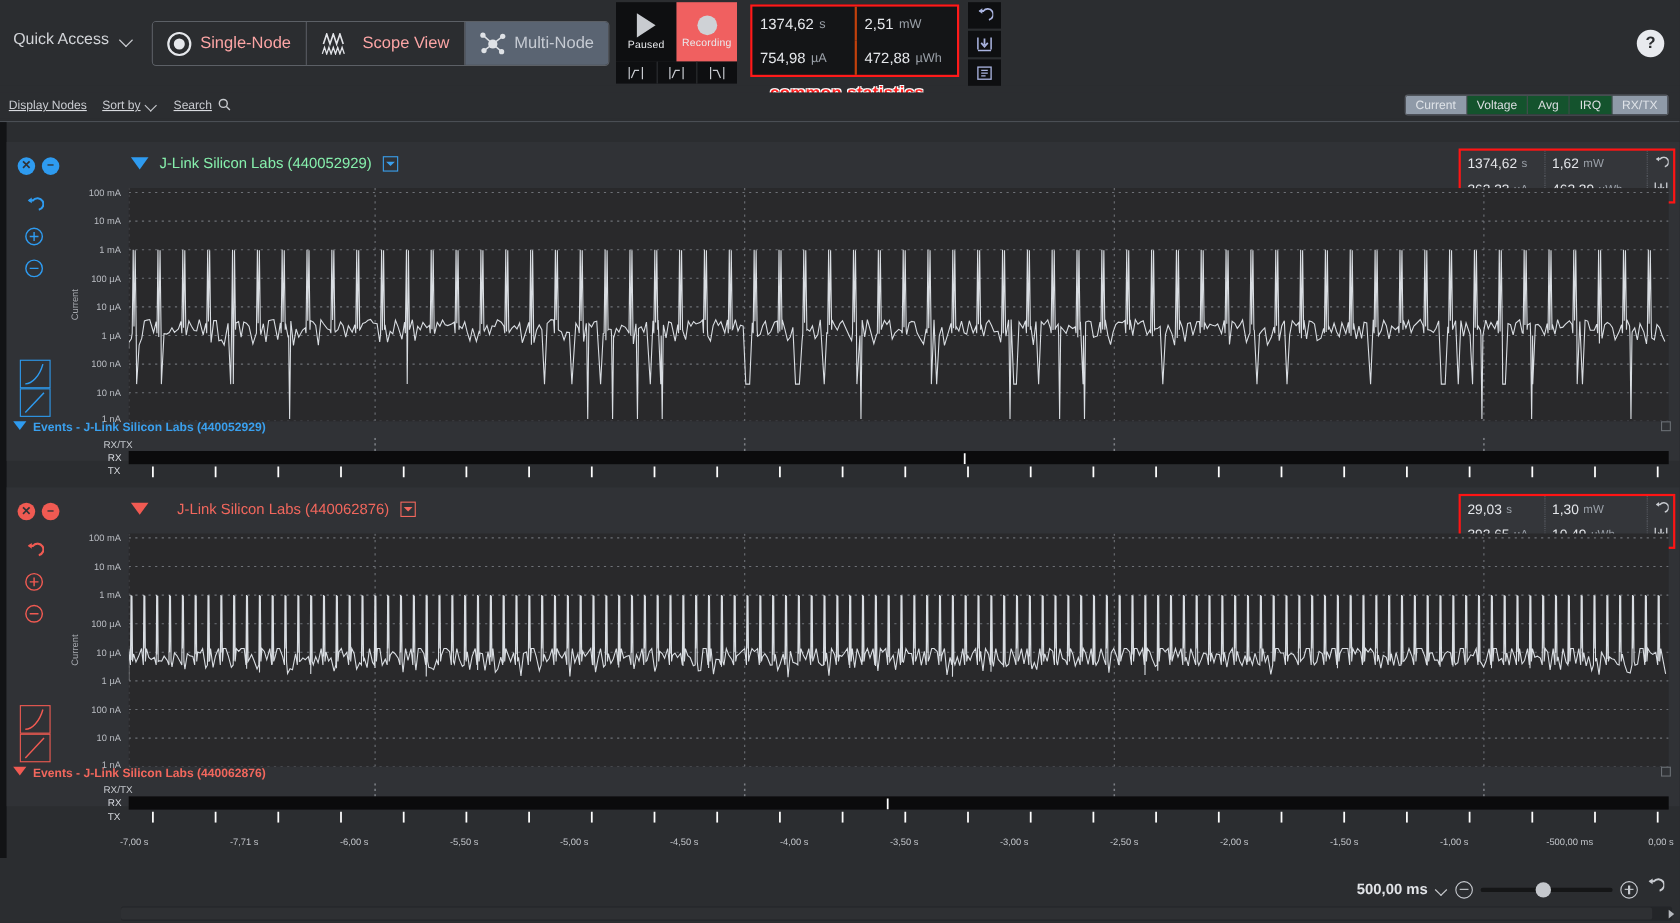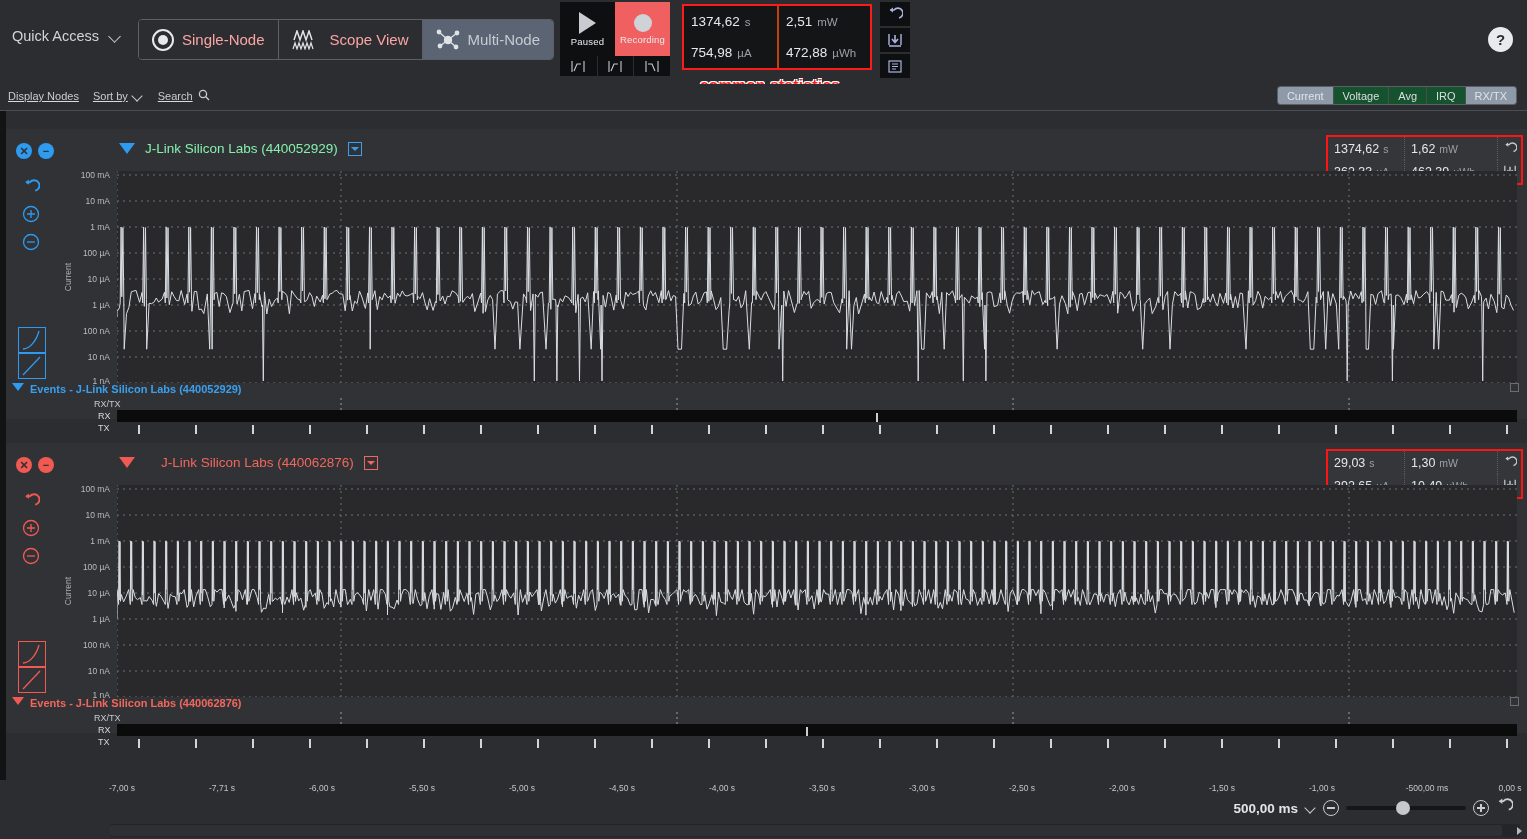--- a/index.html
+++ b/index.html
@@ -183,21 +183,21 @@
   .ev-title.red { color:#f2675d; }
   .ev-collapse { position:absolute; right:8px; width:9px;height:9px; border:1px solid #6a6e74; }
 
   .ev-body { position:relative; height:36px; }
   .ev-cat { position:absolute; left:88px; top:1px; font-size:9px; color:#c5c8cd; }
   .ev-rowlab { position:absolute; left:92px; font-size:9px; color:#d5d8dd;text-align:right; }
   .ev-track { position:absolute; left:111px; right:10px; height:12px; background:#0b0b0c; overflow:hidden; }
   .ev-gridcol { position:absolute; left:111px; right:10px; top:0; height:36px; }
 
   
-  .timeaxis { position:absolute; left:0; top:780px; width:1277px; height:22px; }
+  .timeaxis { position:absolute; left:0; top:757px; width:1277px; height:22px; }
   .tlab { position:absolute; font-size:8.5px; color:#c2c5ca; transform:translateX(-50%); top:3px; white-space:nowrap;}
 
   .zoomctl { position:absolute; right:14px; top:798px; display:flex; align-items:center; gap:7px; }
   .zoom-val { font-size:13.5px; color:#e2e4e8; font-weight:bold; }
   .circ { width:16px;height:16px;border:1.5px solid #c8cbd0;border-radius:50%; position:relative; cursor:pointer;}
   .circ::before { content:""; position:absolute; left:3px; top:6.2px; width:8px; height:1.6px; background:#c8cbd0; }
   .circ.plus::after { content:""; position:absolute; left:6.2px; top:3px; width:1.6px; height:8px; background:#c8cbd0; }
   .slider { width:120px; height:4px; background:#151617; border-radius:2px; position:relative; cursor:pointer;}
   .slider .knob { position:absolute; left:50px; top:-5px; width:14px;height:14px;border-radius:50%;background:#c5c8cd; }
 

